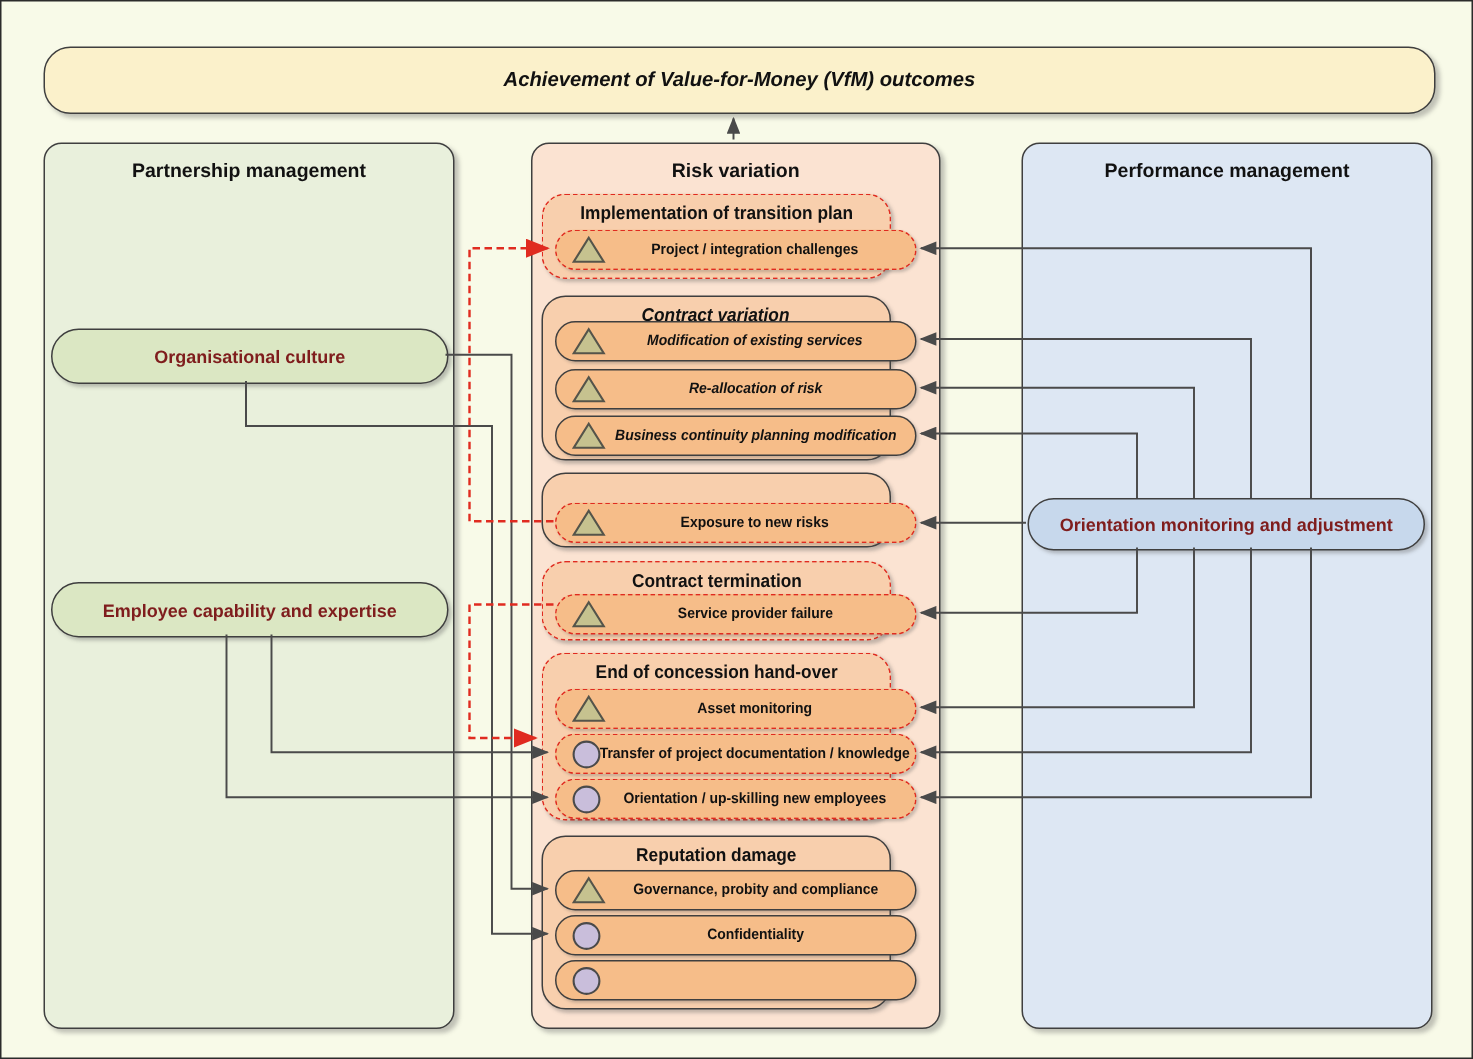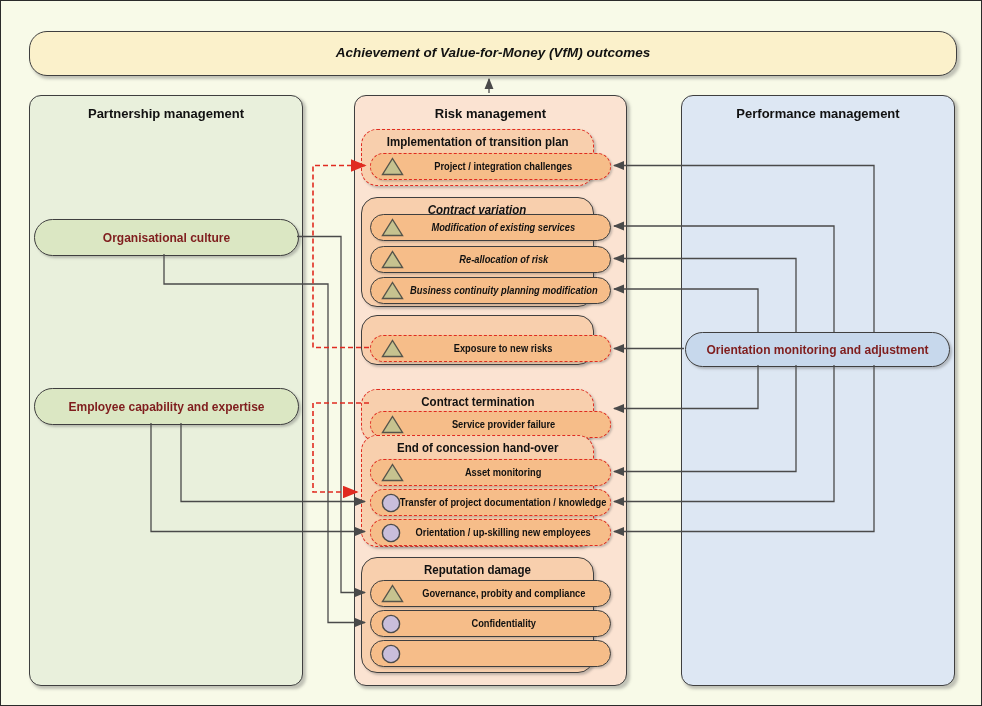--- a/index.html
+++ b/index.html
@@ -76,21 +76,21 @@
 
   <div class="box" id="banner">
     <div class="bigtitle">Achievement of Value-for-Money (VfM) outcomes</div>
   </div>
 
   <div class="box" id="box-partnership">
     <div class="coltitle">Partnership management</div>
   </div>
 
   <div class="box" id="box-risk">
-    <div class="coltitle">Risk management</div>
+    <div class="coltitle">Risk variation</div>
   </div>
 
   <div class="box" id="box-performance">
     <div class="coltitle">Performance management</div>
   </div>
 
   <div id="gen-root">
       <div class="pill green" style="left: 33px; top: 218px; width: 263px; height: 35px;">
         <div class="plabel">Organisational culture</div>
       </div>
@@ -151,21 +151,21 @@
           <div class="icon">
             <svg width="23" height="19" viewBox="0 0 23 19">
               <path d="M11.5 1.5 L21.5 17.5 L1.5 17.5 Z" fill="#c6c28f" stroke="#55544a" stroke-width="1.4"></path>
             </svg>
           </div>
           <div class="ilabel">
             <span>Exposure to new risks</span>
           </div>
         </div>
       </div>
-      <div class="group dashed" style="top: 388px; height: 53px;">
+      <div class="group dashed" style="top: 373px; height: 53px;">
         <div class="ghead"><span>Contract termination</span></div>
         <div class="item dashed" style="top: 21px;">
           <div class="icon">
             <svg width="23" height="19" viewBox="0 0 23 19">
               <path d="M11.5 1.5 L21.5 17.5 L1.5 17.5 Z" fill="#c6c28f" stroke="#55544a" stroke-width="1.4"></path>
             </svg>
           </div>
           <div class="ilabel">
             <span>Service provider failure</span>
           </div>

